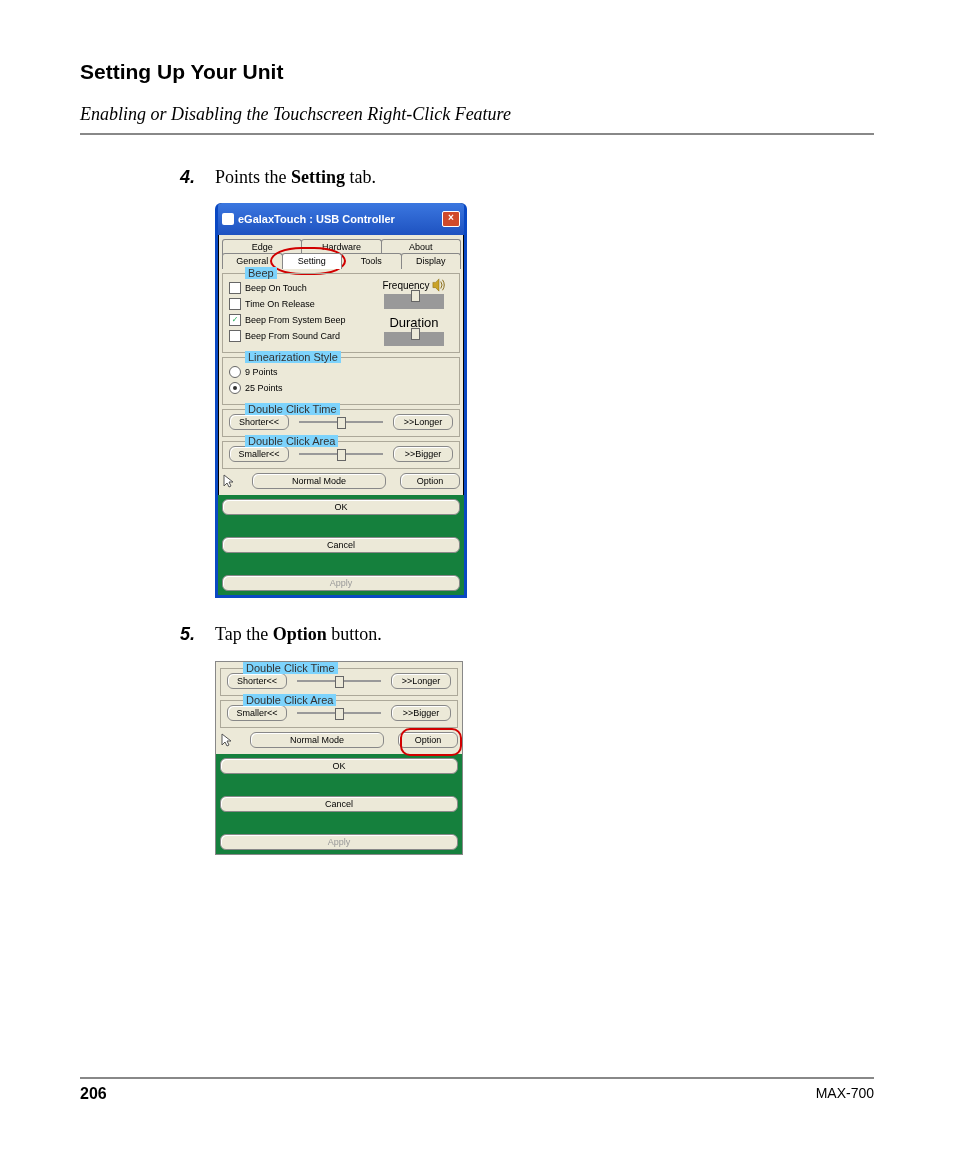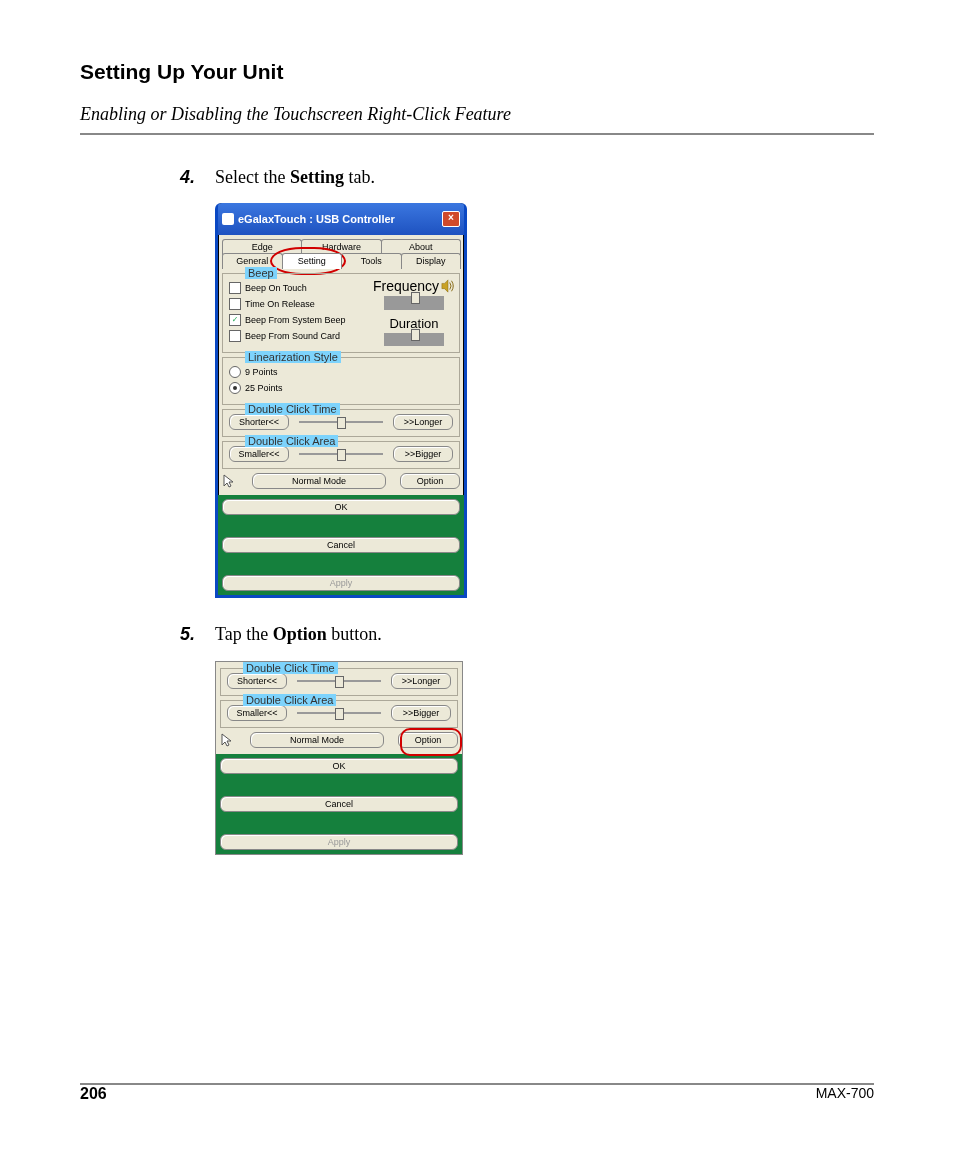--- a/index.html
+++ b/index.html
@@ -34,36 +34,36 @@
   .xp-btn{background:#ece9d8;border:1px solid #888;border-radius:6px;font-size:9px;padding:2px 6px;min-width:46px;text-align:center;box-shadow:inset 1px 1px 0 #fff;}
   .slider{flex:1;height:2px;background:#999;position:relative;margin:0 4px;}
   .slider::after{content:"";position:absolute;top:-4px;left:45%;width:7px;height:10px;background:#ece9d8;border:1px solid #666;}
   .speaker-icon{width:14px;height:14px;}
   .mode-row{display:flex;align-items:center;gap:14px;margin:4px 0 2px 0;}
   .cursor-icon{width:16px;height:16px;}
   .btn-row{display:flex;justify-content:flex-end;gap:22px;padding:4px;background:#15803d;flex-direction:column;}
   .btn-row .xp-btn{min-width:50px;}
   
   .xp-crop{width:246px;border:1px solid #888;background:#ece9d8;font-family:Tahoma,Arial,sans-serif;font-size:10px;position:relative;}
-  .footer{position:absolute;left:80px;right:80px;bottom:56px;border-top:2px solid #888;display:flex;justify-content:space-between;font-family:Arial,Helvetica,sans-serif;}
+  .footer{position:absolute;left:80px;right:80px;bottom:56px;border-top:2px solid #888;padding-top:6px;display:flex;justify-content:space-between;font-family:Arial,Helvetica,sans-serif;}
   .footer .pageno{font-weight:bold;font-size:16px;}
   .footer .model{font-size:14px;}
   b.ui{font-family:Georgia,serif;}
 </style>
 </head>
 <body>
 
 <div class="page">
   <h2 class="chapter-title">Setting Up Your Unit</h2>
   <div class="section-title">Enabling or Disabling the Touchscreen Right-Click Feature</div>
   <hr class="rule">
 
   <div class="step">
     <span class="num">4.</span>
-    <span>Select the </span><b class="ui">Setting</b><span> tab.</span>
+    <span>Points the </span><b class="ui">Setting</b><span> tab.</span>
   </div>
 
   <div class="screenshot-wrap">
     <div class="xp-window">
       <div class="xp-titlebar">
         <span class="title">
           <span class="appicon"></span>
           <span>eGalaxTouch : USB Controller</span>
         </span>
         <span class="xp-close">×</span>
@@ -100,21 +100,21 @@
                   <span class="chk">✓</span>
                   <span>Beep From System Beep</span>
                 </div>
               <div class="chk-row">
                   <span class="chk"></span>
                   <span>Beep From Sound Card</span>
                 </div>
             </div>
             <div style="width:78px;display:flex;flex-direction:column;align-items:center;gap:2px;">
               <div style="display:flex;align-items:center;gap:2px;">
-                <span style="font-size:14px;">Frequency</span>
+                <span style="font-size:10px;">Frequency</span>
                 <svg class="speaker-icon" viewBox="0 0 16 16">
                     <polygon points="1,5 4,5 8,1 8,15 4,11 1,11" fill="#c9a227" stroke="#7a5b00" stroke-width="0.5"></polygon>
                     <path d="M10 4 Q13 8 10 12" fill="none" stroke="#7a5b00"></path>
                     <path d="M12 2 Q16 8 12 14" fill="none" stroke="#7a5b00"></path>
                   </svg>
               </div>
               <div class="slider" style="width:60px;"></div>
               <span style="font-size:13px;margin-top:4px;">Duration</span>
               <div class="slider" style="width:60px;"></div>
             </div>

